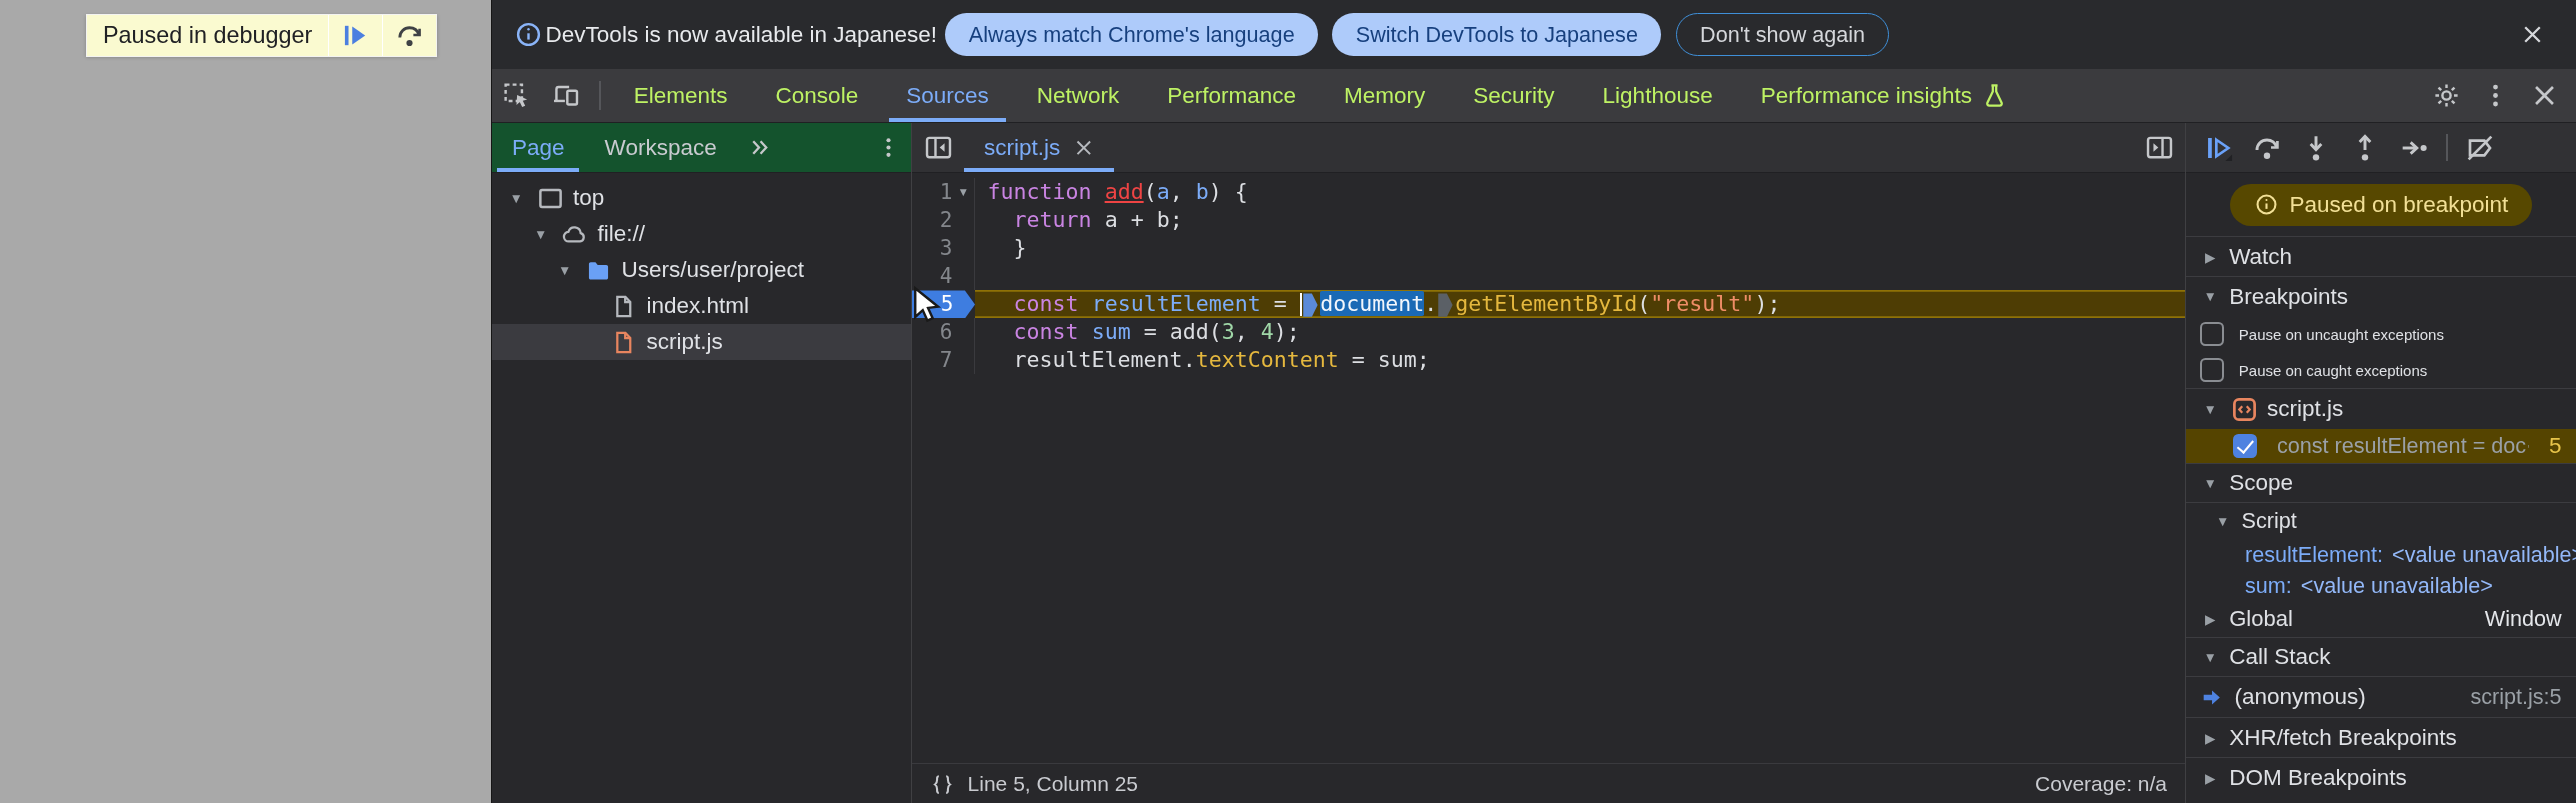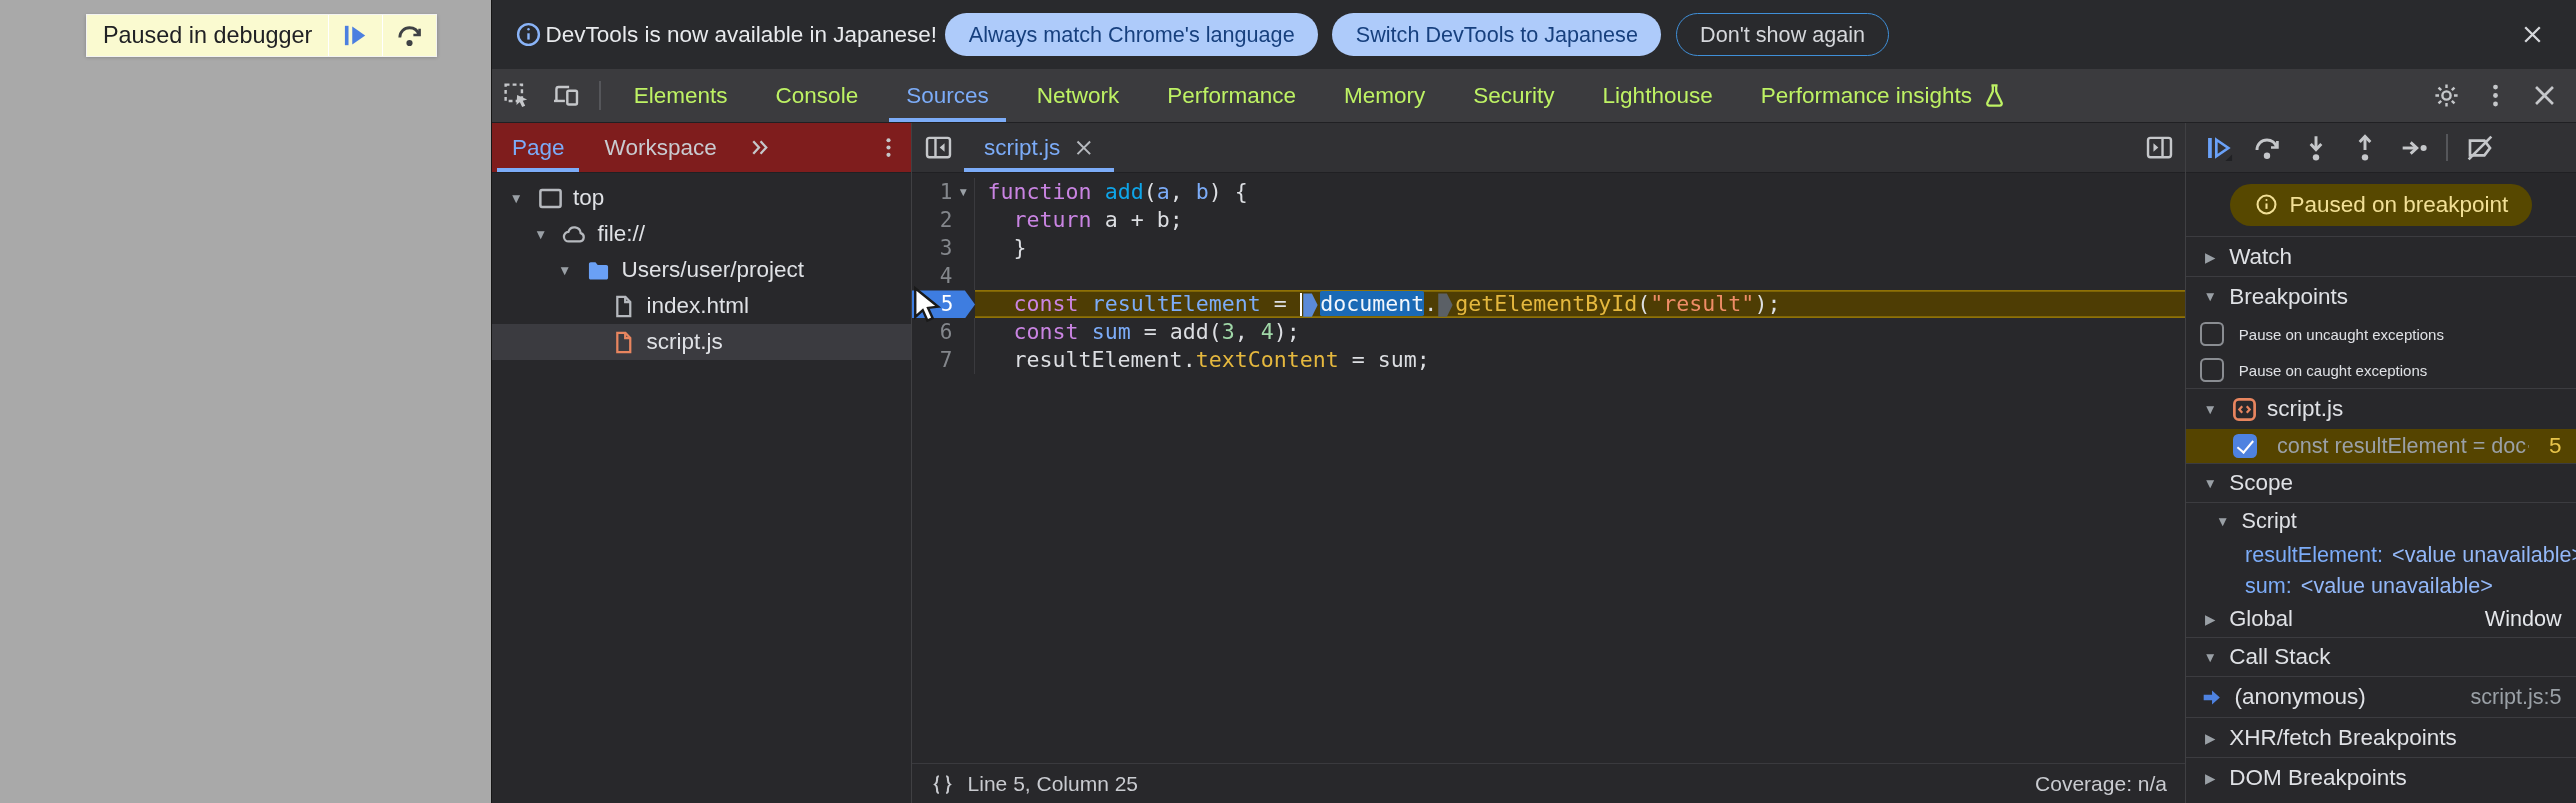--- a/index.html
+++ b/index.html
@@ -45,21 +45,21 @@
   .main-tab.selected { color:#7cacf8; }
   .main-tab.selected::after { content:""; position:absolute; left:7.2px; right:7.2px; bottom:0; height:4.5px; background:#7cacf8; }
   .main-tab i svg { width:27px; height:27px; }
   .mt-right { margin-left:auto; display:flex; align-items:center; padding-right:7.2px; }
 
   
   .content { flex:1; display:flex; min-height:0; }
 
   
   .navigator { width:420px; flex:none; border-right:1.8px solid #404043; display:flex; flex-direction:column; background:#28282b; }
-  .sub-toolbar { height:50px; flex:none; background:#7f1d1d; border-bottom:0.9px solid #202023; display:flex; align-items:stretch; }
+  .sub-toolbar { height:50px; flex:none; background:#14532d; border-bottom:0.9px solid #202023; display:flex; align-items:stretch; }
   .nav-tab { position:relative; display:flex; align-items:center; padding:0 20px; font-size:22.5px; color:#c9cbd0; cursor:pointer; }
   .nav-tab.selected { color:#7cacf8; }
   .nav-tab.selected::after { content:""; position:absolute; left:5.4px; right:5.4px; bottom:0; height:3.6px; background:#7cacf8; }
   .nav-more, .nav-menu { width:45px; display:flex; align-items:center; justify-content:center; color:#c5c7ca; }
   .nav-more svg { width:25px; height:25px; } .nav-menu svg { width:25px; height:25px; }
   .nav-menu { margin-left:auto; }
   .tree { padding-top:7.2px; font-size:22.5px; color:#dfe1e5; }
   .tree-row { height:36px; display:flex; align-items:center; gap:9px; cursor:pointer; }
   .tree-row.selected { background:#3b3b40; }
   .twisty { width:23.4px; flex:none; text-align:center; color:#9aa0a6; font-size:13.5px; }
@@ -79,21 +79,21 @@
   .et-spacer { flex:1; }
 
   .code-area { flex:1; background:#28282b; font-family:"DejaVu Sans Mono",monospace; font-size:21.6px; padding-top:5.4px; overflow:hidden; }
   .code-line { display:flex; height:28px; line-height:28px; }
   .gutter { flex:none; width:63px; display:flex; align-items:center; color:#84878c; font-size:21px; border-right:1.8px solid #3a3a3e; cursor:pointer; }
   .gutter .ln { flex:1; text-align:right; }
   .gutter .fold { width:21.6px; flex:none; font-size:11.7px; color:#9aa0a6; text-align:center; font-family:"Liberation Sans",sans-serif; }
   .gutter.bp { background:#3e7de0; color:#fff; clip-path:polygon(0 0,84% 0,100% 50%,84% 100%,0 100%); border-right:none; }
   .line-content { flex:1; padding-left:12.6px; color:#dcdee2; white-space:pre; }
   .code-line.exec .line-content { background:#4e3d04; box-shadow:inset 0 1.8px 0 #8f7206, inset 0 -1.8px 0 #8f7206; }
-  .tok-kw { color:#c984e2; } .tok-var { color:#7cacf8; } .tok-def { color:#0ea5e9; }
+  .tok-kw { color:#c984e2; } .tok-var { color:#7cacf8; } .tok-def { color:#ef4444;text-decoration:underline; }
   .tok-fn { color:#e5b83e; } .tok-str { color:#ef8d67; } .tok-num { color:#a0d8a8; } .tok-pl { color:#dcdee2; }
   .tok-sel { background:#1a69b5; color:#f2f6fc; border-radius:1.8px; }
   .caret { display:inline-block; width:2.7px; height:22.5px; background:#ffffff; vertical-align:-4.5px; }
   .inline-marker { display:inline-block; width:14.4px; height:23.4px; vertical-align:-5.4px; margin:0 2.7px 0 0.9px;
     clip-path:polygon(0 0,60% 0,100% 50%,60% 100%,0 100%); }
   .inline-marker.blue { background:#5b8ad8; } .inline-marker.gray { background:#5b6066; }
 
   .status-bar { height:41px; flex:none; border-top:1.8px solid #3a3a3e; display:flex; align-items:center; padding:0 18px; gap:12.6px; color:#c9cbd0; font-size:21px; background:#28282b; }
   .status-bar i svg { width:25px; height:25px; }
   .status-right { margin-left:auto; }

